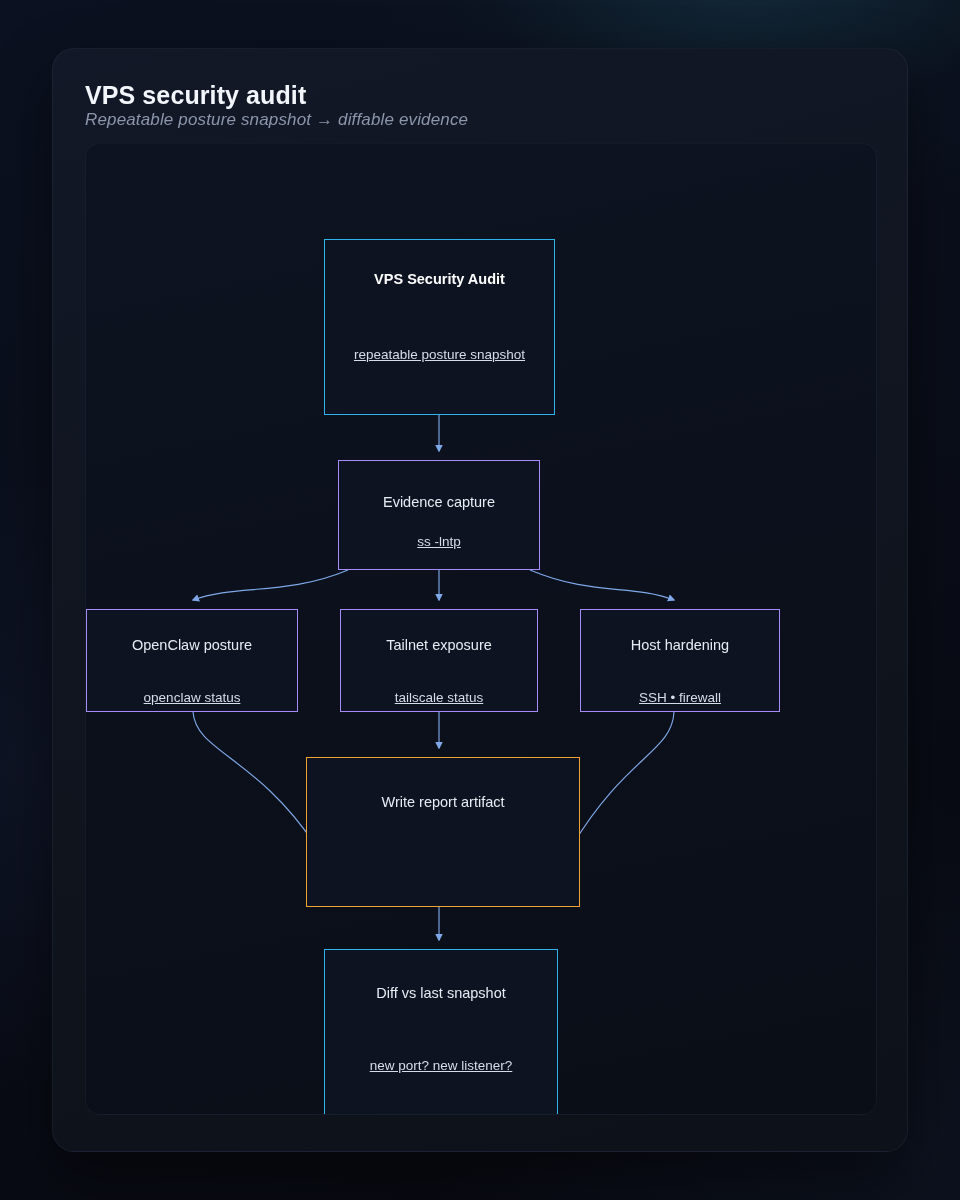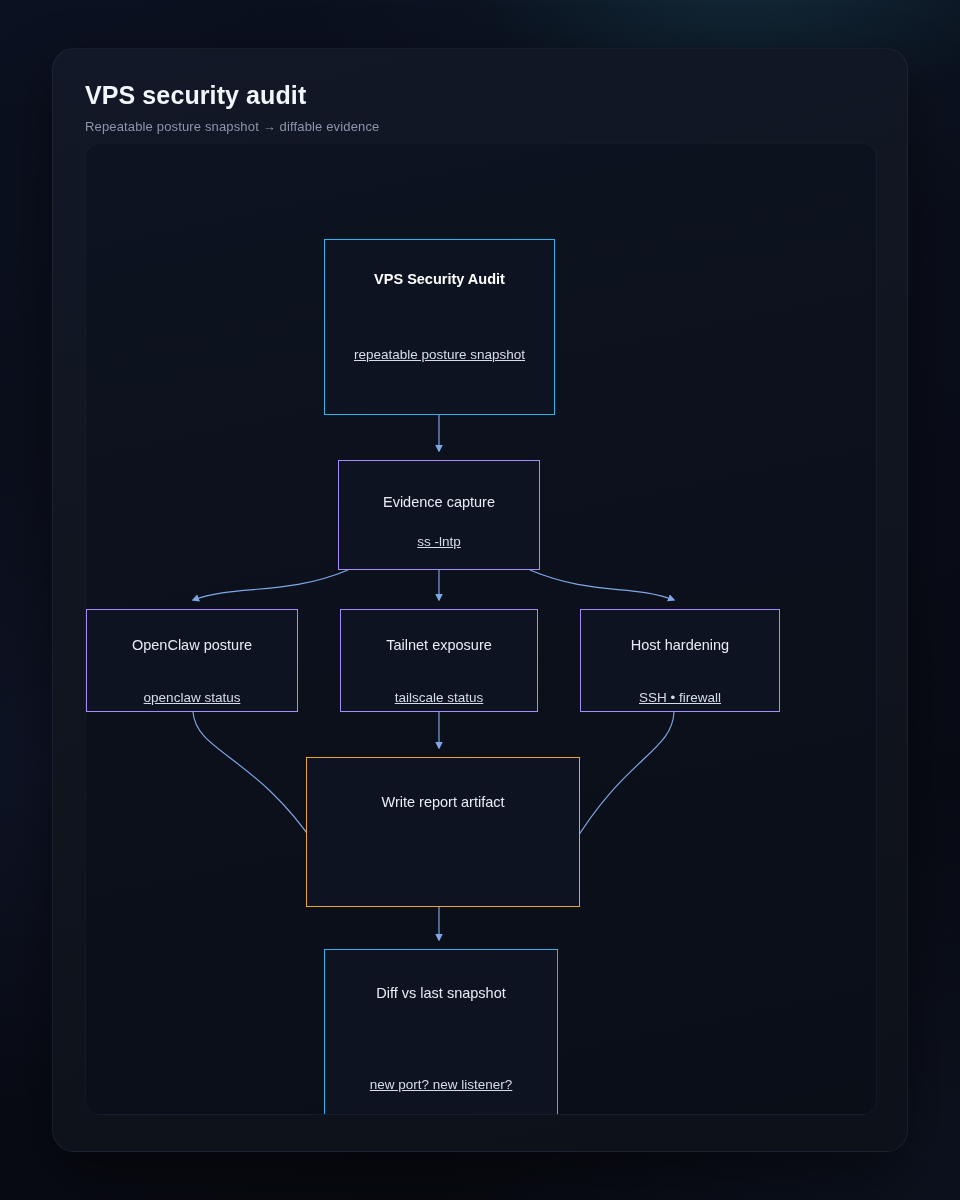--- a/index.html
+++ b/index.html
@@ -35,24 +35,24 @@
   #card-head { position:absolute; left:32px; top:32px; }
 
   #page-title {
     font-size:25px;
     font-weight:bold;
     color:#f2f5fa;
     letter-spacing:0.1px;
   }
 
   #page-subtitle {
-    margin-top:9px;
-    font-size:13px;
+    font-size:17px;
     color:#8b96ab;
     letter-spacing:0.15px;
+    font-style:italic;
   }
 
   
   #panel {
     position:absolute;
     left:32px; top:94px;
     width:792px; height:972px;
     border-radius:15px;
     background:linear-gradient(168deg, #0d1320 0%, #0b101b 55%, #0a0e17 100%);
     border:1px solid rgba(110,130,170,0.10);
@@ -104,21 +104,21 @@
   #node-openclaw { left:0px;   top:465px; width:212px; height:103px; }
   #node-tailnet  { left:254px; top:465px; width:198px; height:103px; }
   #node-host     { left:494px; top:465px; width:200px; height:103px; }
   .mid .node-title { margin-top:26px; }
   .mid .node-sub   { margin-top:33px; }
 
   #node-report   { left:220px; top:613px; width:274px; height:150px; }
   #node-report   .node-title { margin-top:35px; }
   #node-report   .node-sub   { margin-top:48px; }
 
-  #node-diff     { left:238px; top:805px; width:234px; height:167px;gap:19px; }
+  #node-diff     { left:238px; top:805px; width:234px; height:167px; }
   #node-diff     .node-title { margin-top:34px; }
   #node-diff     .node-sub   { margin-top:53px; }
 </style>
 </head>
 <body>
 
 <div id="stage">
 
   <div id="card">
 

